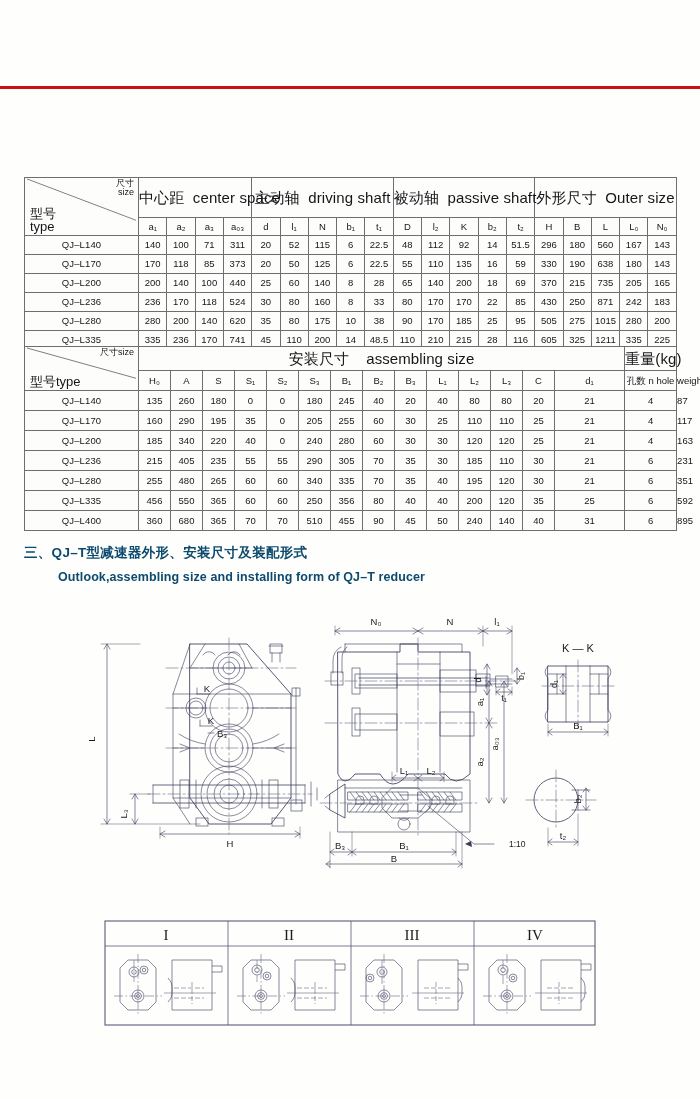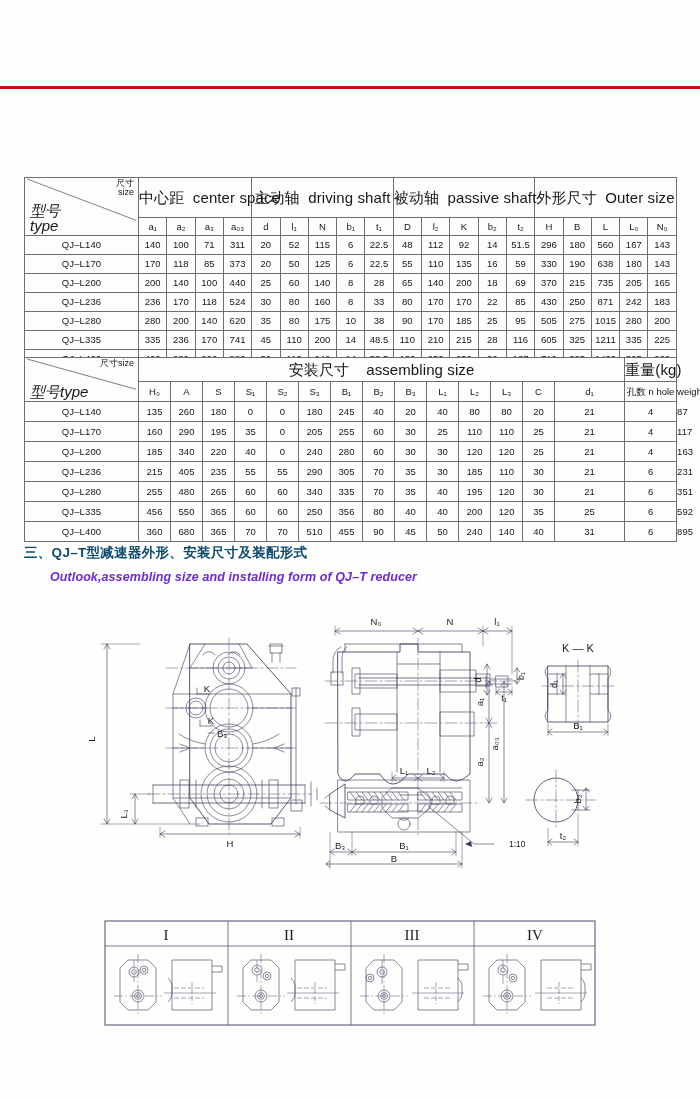--- a/index.html
+++ b/index.html
@@ -78,23 +78,22 @@
     top: 1px;
     text-align: right;
     font-size: 9px;
     line-height: 1.04;
   }
   .corner .type-lbl {
     position: absolute;
     left: 5px;
     bottom: 1px;
     text-align: left;
-    font-size: 15px;
+    font-size: 13px;
     line-height: 1.04;
-    font-style: italic;
   }
 
   
   .sec-head {
     position: absolute;
     left: 24px;
     top: 544px;
     width: 640px;
   }
   .sec-head .cn {
@@ -102,24 +101,23 @@
     font-weight: bold;
     letter-spacing: .3px;
     color: #0c4a6e;
     white-space: nowrap;
   }
   .sec-head .en {
     font-size: 12.5px;
     font-weight: bold;
     letter-spacing: .1px;
     margin-top: 8px;
-    margin-left: 26px;
-    color: #6d28d9;
+    margin-left: 34px;
+    color: #0c4a6e;
     white-space: nowrap;
-    font-style: italic;
   }
 
   
   .drawing {
     position: absolute;
     left: 0;
     top: 602px;
     width: 700px;
     height: 310px;
   }
@@ -368,21 +366,21 @@
         <td>137</td>
         <td>710</td>
         <td>395</td>
         <td>1430</td>
         <td>395</td>
         <td>260</td>
       </tr>
     </tbody>
   </table>
 
-  <table class="dtable outer" style="left:24px; top:357px; width:652px;">
+  <table class="dtable outer" style="left:24px; top:346px; width:652px;">
     <colgroup>
       <col style="width:114px">
       <col span="13" style="width:32px">
       <col style="width:70px">
       <col style="width:52px">
     </colgroup>
     <tbody>
       <tr style="height:24px;">
         <td class="corner" rowspan="2">
           <svg class="diag" viewBox="0 0 114 44" preserveAspectRatio="none">

